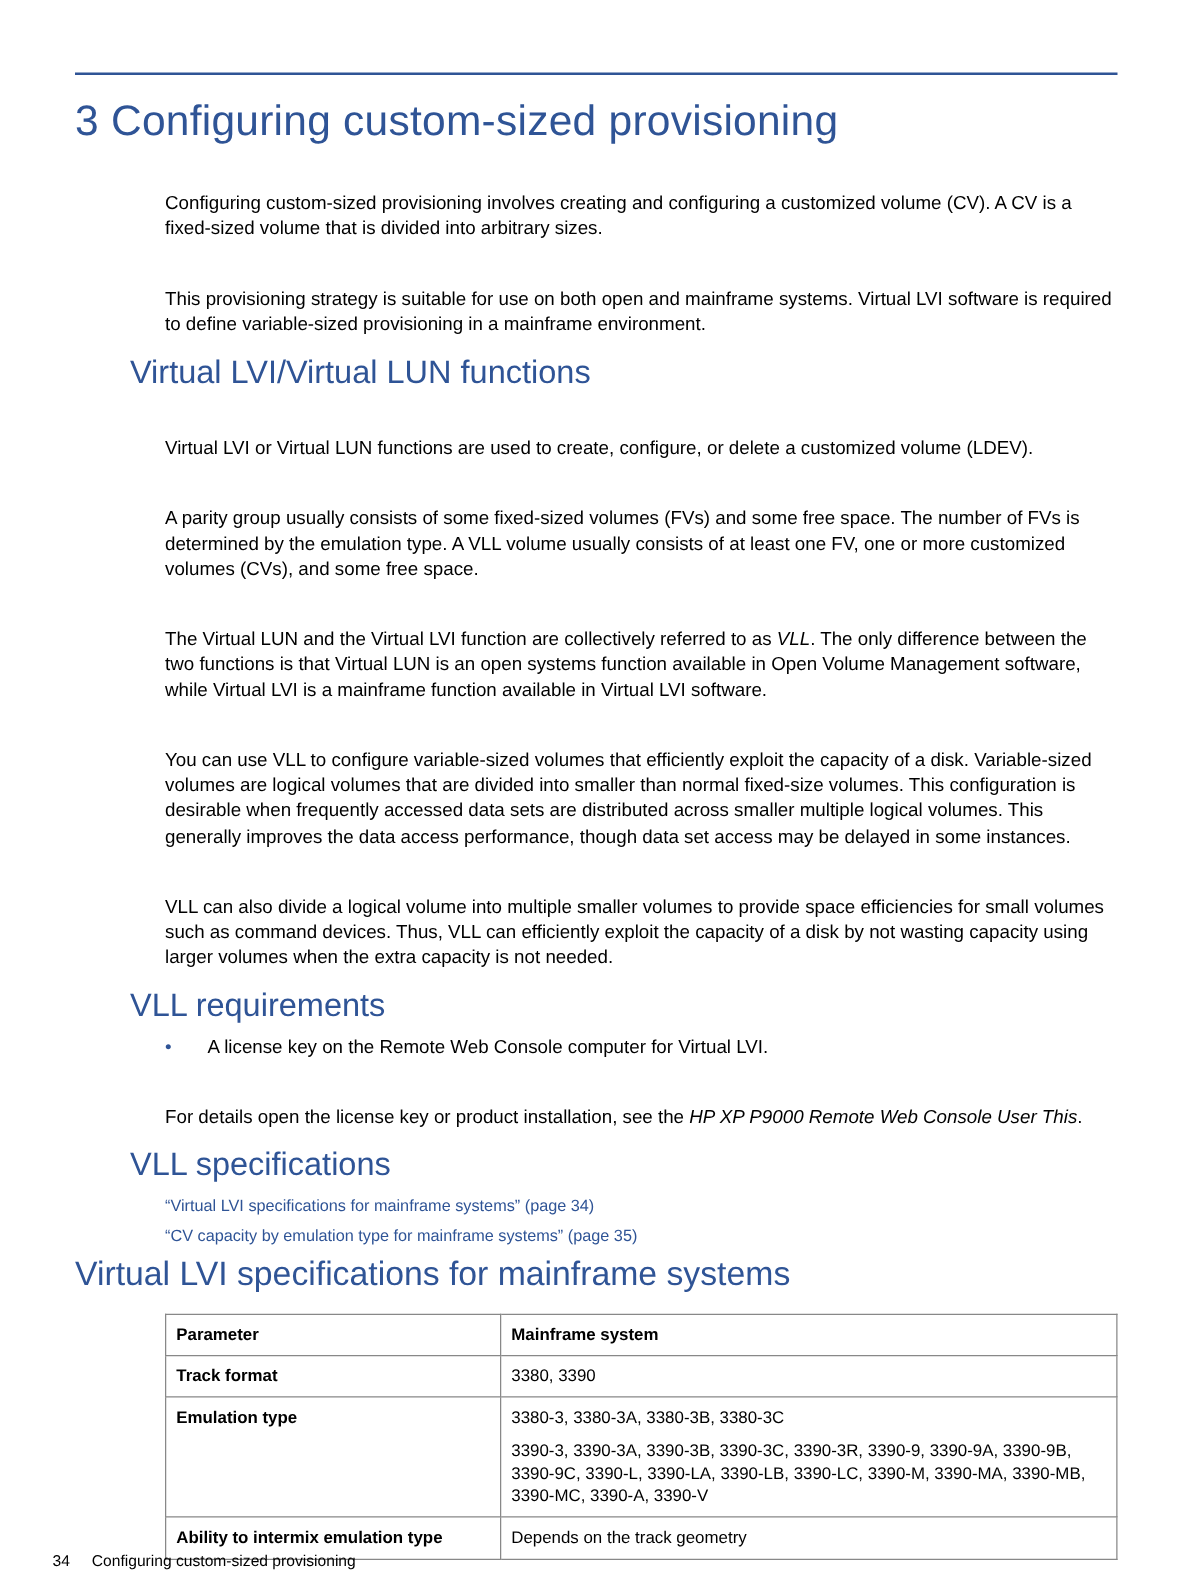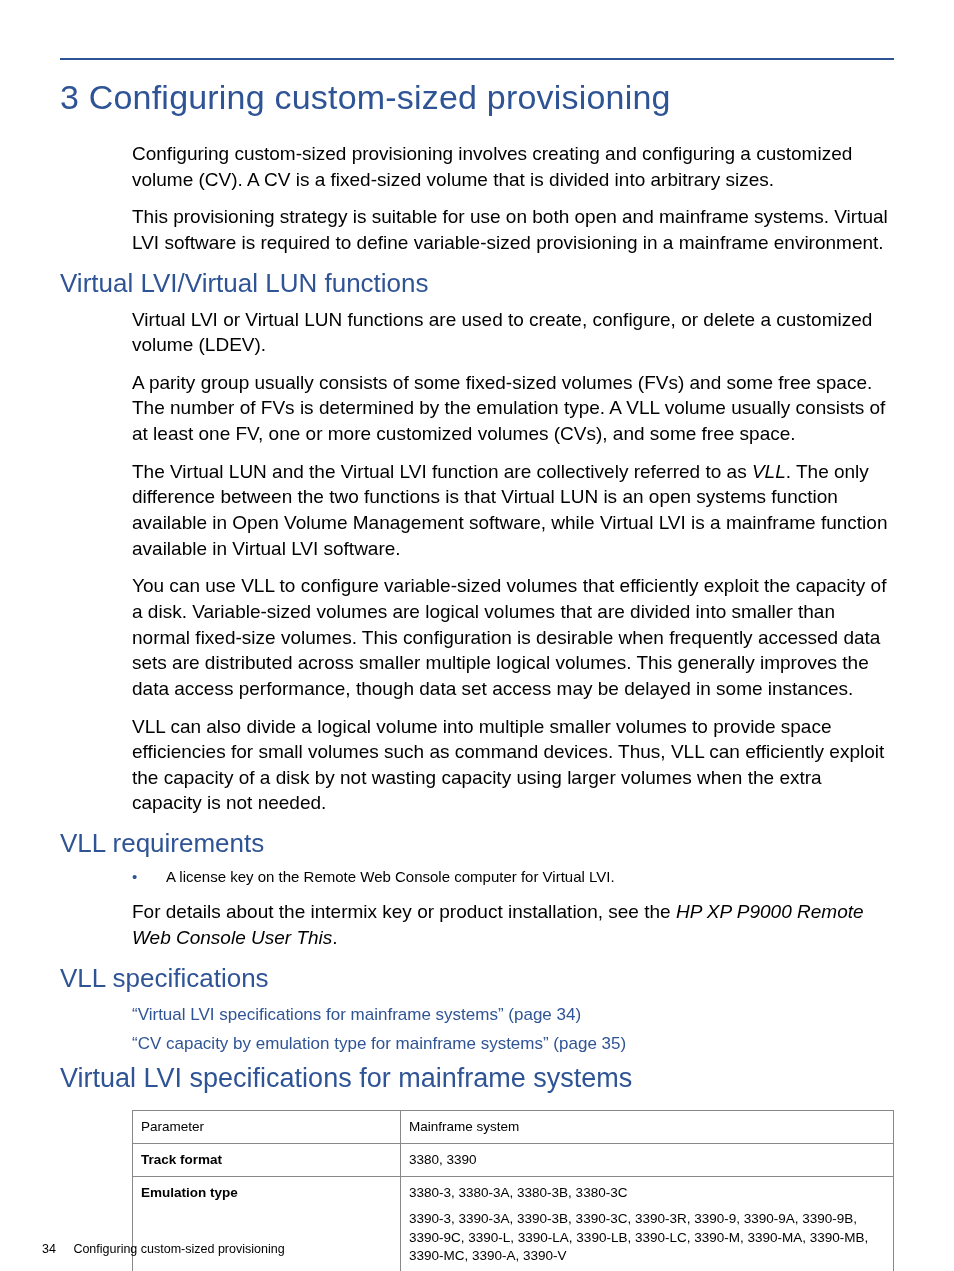--- a/index.html
+++ b/index.html
@@ -22,72 +22,74 @@
       color: #2f5496;
       letter-spacing: 0.2px;
       margin-bottom: 24px;
     }
     .h2 {
       font-size: 26px;
       font-weight: 300;
       color: #2f5496;
       margin-top: 6px;
       margin-bottom: 8px;
+      margin-left: 44px;
     }
     .h3 {
       font-size: 27px;
       font-weight: 400;
       color: #2f5496;
       margin-top: 6px;
       margin-bottom: 10px;
     }
     .body-block { padding-left: 72px; }
     .para {
-      font-size: 19px;
+      font-size: 15px;
       line-height: 1.35;
       margin-bottom: 12px;
+      margin-top: 36px;
     }
     .para .ital { font-style: italic; }
     .bullet-row {
       display: flex;
       margin-bottom: 12px;
     }
     .bullet-dot {
       width: 34px;
       flex: 0 0 34px;
       color: #2f5496;
       font-size: 15px;
       line-height: 1.35;
     }
     .bullet-text {
       font-size: 15px;
       line-height: 1.35;
     }
     .xref {
       color: #2f5496;
-      font-size: 17px;
+      font-size: 13px;
       line-height: 1.5;
       display: block;
       margin-bottom: 4px;
     }
     table.spec {
       border-collapse: collapse;
       width: 100%;
       margin-top: 16px;
     }
     table.spec th, table.spec td {
       border: 1px solid #888;
       text-align: left;
       vertical-align: top;
       padding: 7px 8px;
       font-size: 13.5px;
       line-height: 1.35;
     }
     table.spec th {
-      font-weight: normal;
+      font-weight: bold;
       background: #fff;
     }
     table.spec td.pcol { width: 268px; font-weight: bold; }
     .cell-sub { margin-top: 8px; display: block; }
     .footer {
       position: absolute;
       bottom: 15px;
       left: 42px;
       font-size: 12.5px;
     }
@@ -116,21 +118,21 @@
   <p class="para">VLL can also divide a logical volume into multiple smaller volumes to provide space efficiencies for small volumes such as command devices. Thus, VLL can efficiently exploit the capacity of a disk by not wasting capacity using larger volumes when the extra capacity is not needed.</p>
 </div>
 
 <div class="h2">VLL requirements</div>
 <div class="body-block">
   <div class="bullet-row">
     <div class="bullet-dot">•</div>
     <div class="bullet-text">A license key on the Remote Web Console computer for Virtual LVI.</div>
   </div>
   <p class="para">
-    <span>For details about the intermix key or product installation, see the </span><span class="ital">HP XP P9000 Remote Web Console User This</span><span>.</span>
+    <span>For details open the license key or product installation, see the </span><span class="ital">HP XP P9000 Remote Web Console User This</span><span>.</span>
   </p>
 </div>
 
 <div class="h2">VLL specifications</div>
 <div class="body-block">
   <a class="xref">“Virtual LVI specifications for mainframe systems” (page 34)</a>
   <a class="xref">“CV capacity by emulation type for mainframe systems” (page 35)</a>
 </div>
 
 <div class="h3">Virtual LVI specifications for mainframe systems</div>

